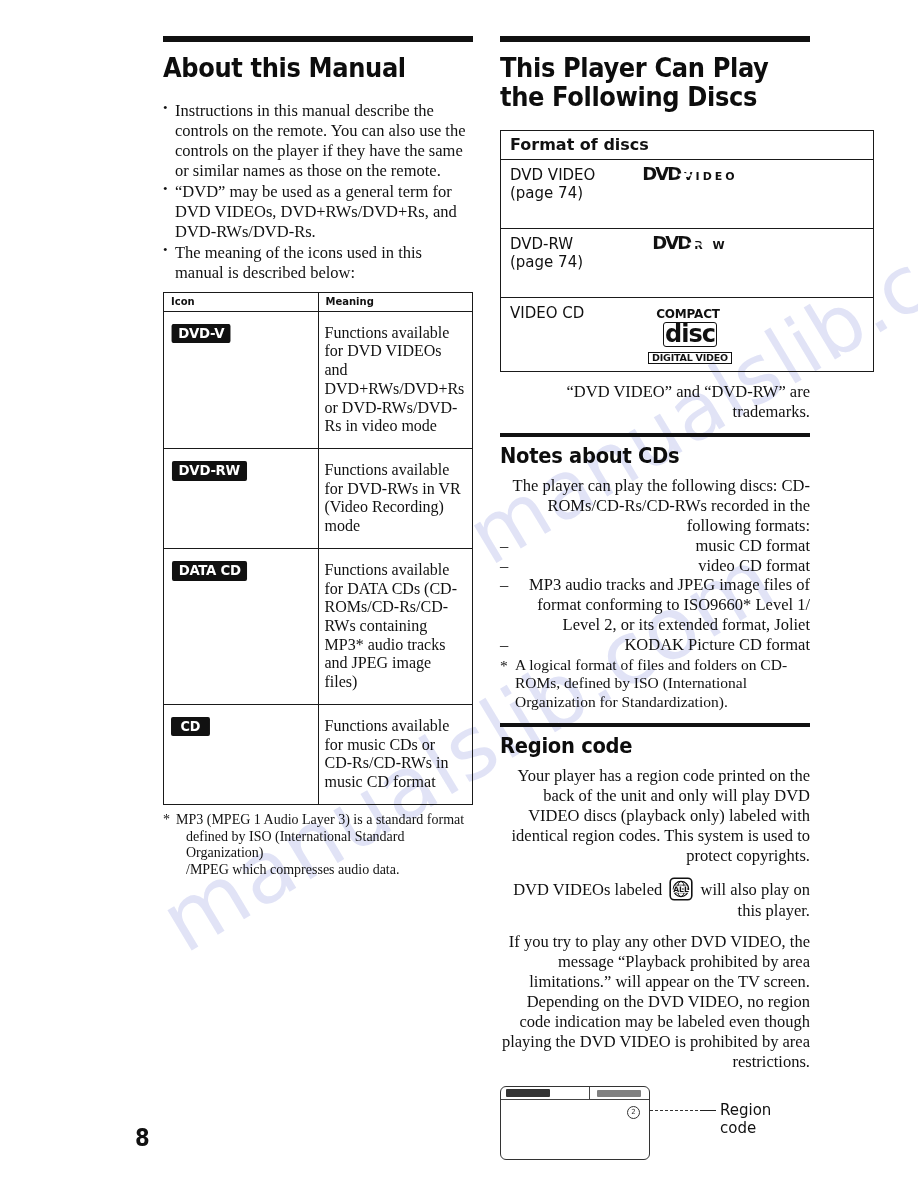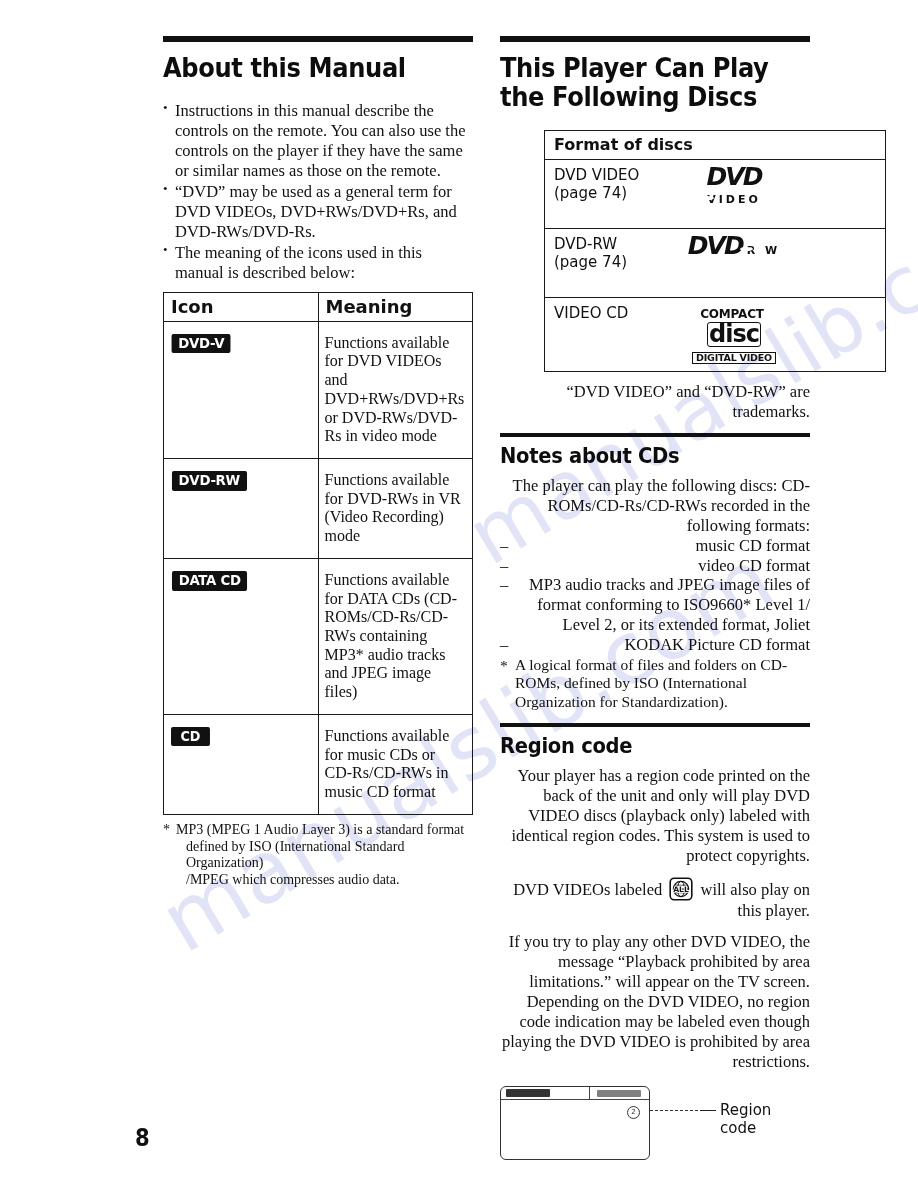--- a/index.html
+++ b/index.html
@@ -154,21 +154,21 @@
   }
   table.icon-table td, table.icon-table th {
     border: 1.4px solid #1a1a1a;
     padding: 12px 6px;
     vertical-align: top;
     text-align: left;
   }
   table.icon-table th {
     font-family: "DejaVu Sans", sans-serif;
     font-weight: bold;
-    font-size: 18px;
+    font-size: 10px;
     padding: 3px 7px 4px 7px;
   }
   td.icon-cell {
     width: 96px;
     text-align: center;
     vertical-align: middle;
   }
   td.meaning-cell {
     font-size: 16px;
     line-height: 1.17;
@@ -202,25 +202,24 @@
   .footnote .fn-mark {
     position: absolute;
     left: 0; top: 0;
   }
   .footnote .fn-line { display: block; }
   .footnote .fn-indent { padding-left: 10px; }
 
   
   table.disc-table {
     border-collapse: collapse;
-    width: 342px;
+    width: 374px;
     table-layout: fixed;
     margin-top: 3px;
     margin-bottom: 10px;
-    margin-left: 44px;
   }
   table.disc-table td, table.disc-table th {
     border: 1.4px solid #1a1a1a;
     padding: 0;
     text-align: left;
     vertical-align: top;
   }
   table.disc-table th {
     font-family: "DejaVu Sans", sans-serif;
     font-weight: bold;
@@ -244,22 +243,21 @@
     display: inline-block;
     vertical-align: top;
     margin-left: 4px;
   }
 
   
   .dvd-logo { width: 104px; text-align: center; }
   .dvd-word {
     font-family: "DejaVu Sans", sans-serif;
     font-weight: bold;
-    font-style: italic;
-    font-size: 25px;
+    font-size: 18px;
     letter-spacing: -2px;
     line-height: 0.9;
     color: #111;
     transform: scaleY(1.05);
   }
   .dvd-disc {
     width: 92px; height: 13px;
     margin: 0 auto;
     background: #111;
     border-radius: 50%;

